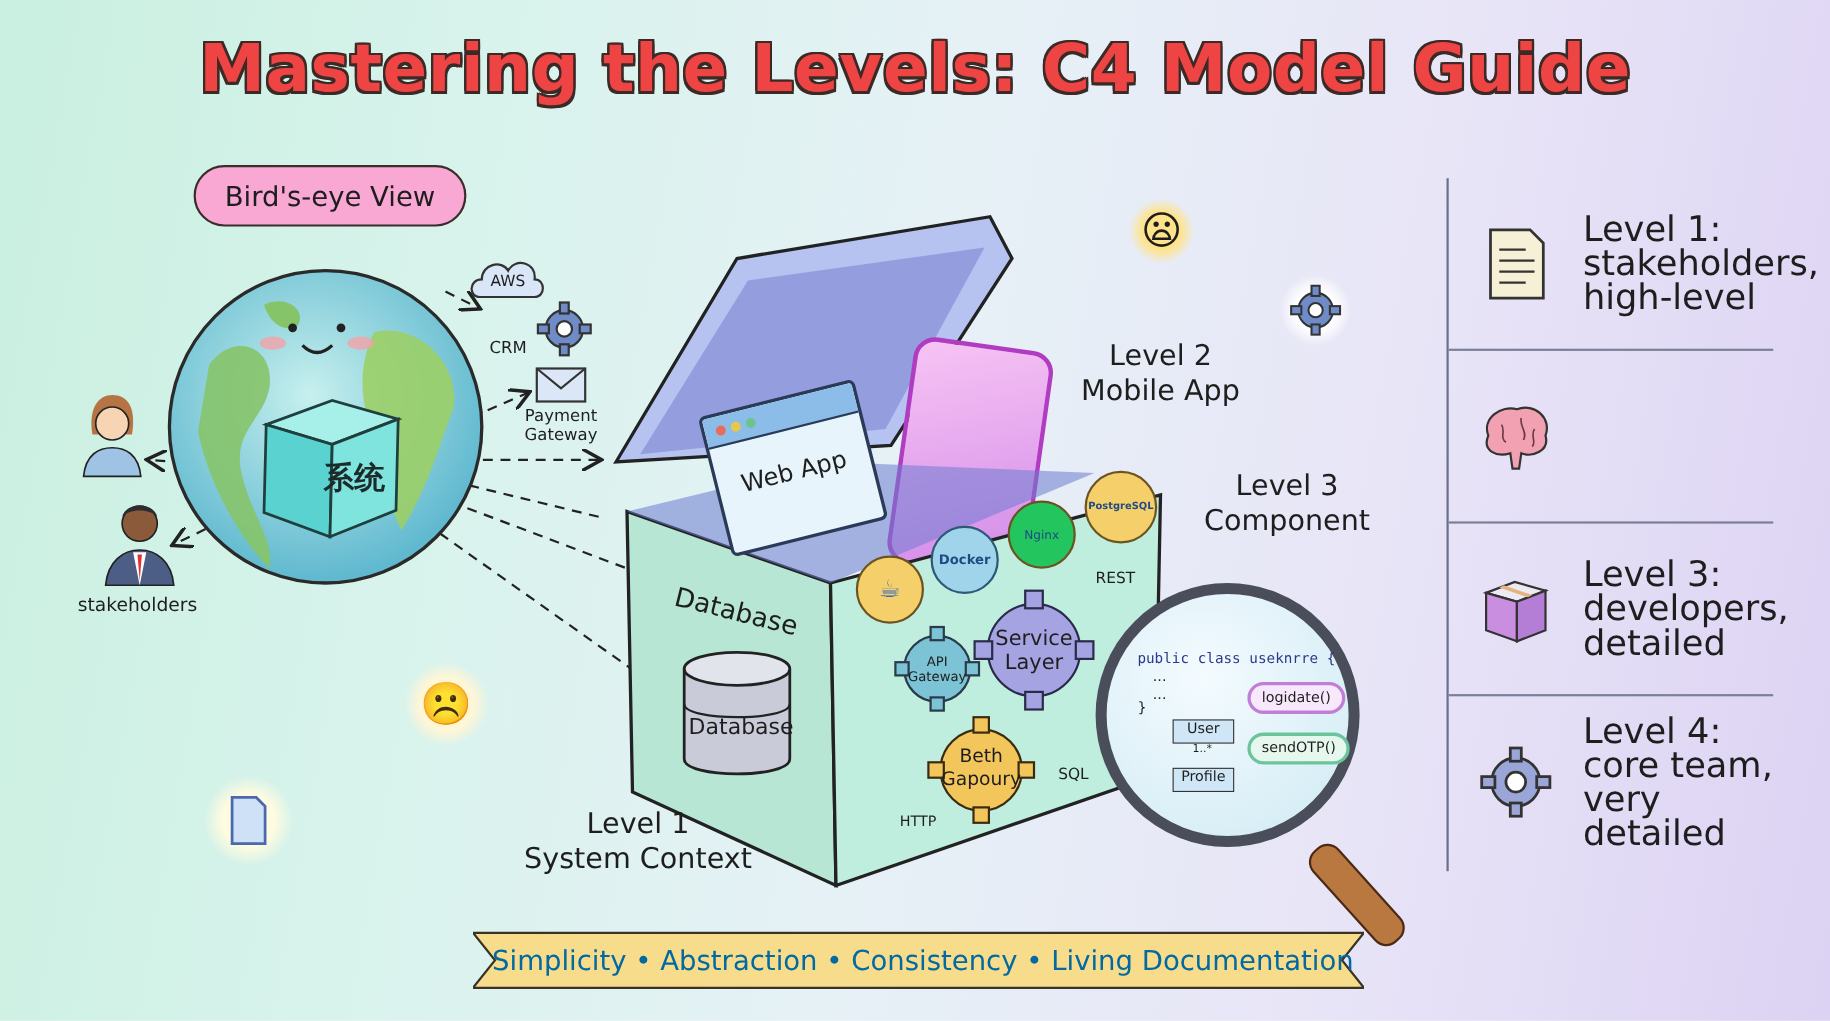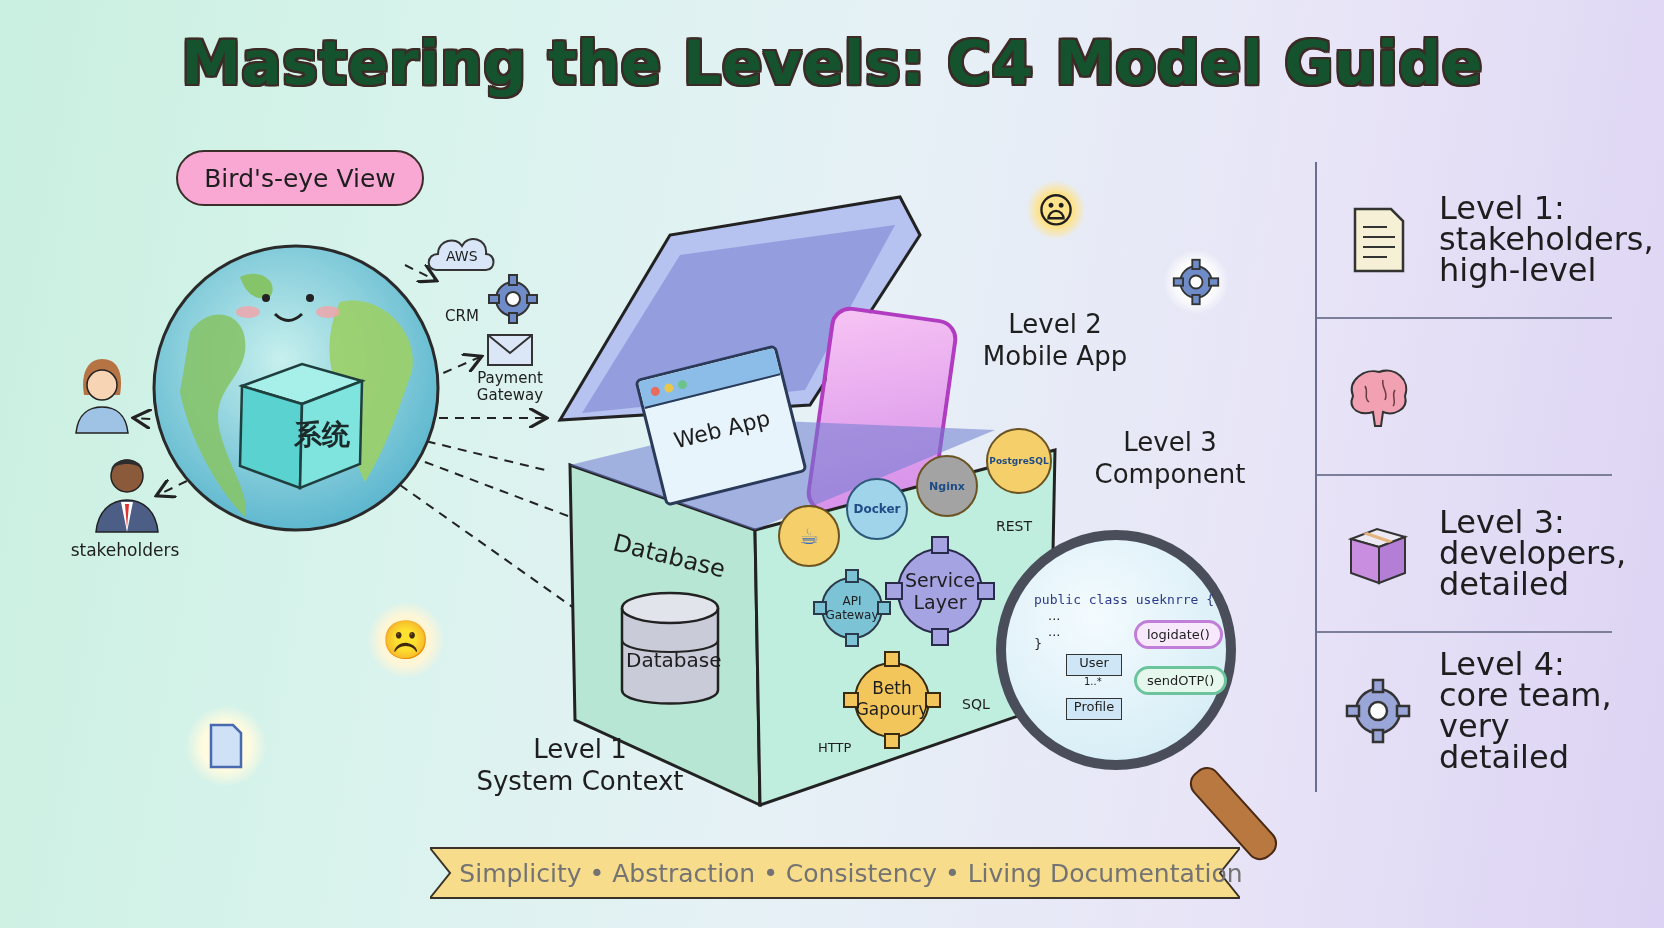--- a/index.html
+++ b/index.html
@@ -1,33 +1,33 @@
 <!DOCTYPE html>
 <html><head>
 <meta charset="utf-8">
 <style>
   html,body{margin:0;padding:0;}
   body{width:1664px;height:928px;overflow:hidden;position:relative;
     font-family:"DejaVu Sans","Liberation Sans",sans-serif;color:#1e1e1e;
     background:linear-gradient(100deg,#c9f0e0 0%,#d8f3ec 25%,#e6f1f6 50%,#e8e4f7 75%,#dcd2f3 100%);}
   .abs{position:absolute;}
   .title{left:0;width:1664px;top:28px;text-align:center;font-size:60px;font-weight:bold;
-    color:#14532d;letter-spacing:0.5px;
+    color:#ef4444;letter-spacing:0.5px;
     text-shadow:-2px -2px 0 #3b2a26,2px -2px 0 #3b2a26,-2px 2px 0 #3b2a26,2px 2px 0 #3b2a26,0 2px 0 #3b2a26,0 -2px 0 #3b2a26,2px 0 0 #3b2a26,-2px 0 0 #3b2a26;}
   .pill{left:176px;top:150px;width:244px;height:52px;border-radius:28px;background:#f9a8d4;
     border:2px solid #3a2d2a;display:flex;align-items:center;justify-content:center;font-size:25px;}
   .label{font-size:26px;text-align:center;line-height:32px;}
   .small{font-size:15px;text-align:center;line-height:17px;}
   .side{left:1315px;top:162px;width:300px;height:630px;border-left:2px solid #6b6f8f;}
   .side-item{position:absolute;left:0;width:300px;height:155px;display:flex;align-items:center;}
   .side-item .ic{width:70px;height:70px;margin-left:26px;margin-right:26px;flex:none;}
   .side-item .tx{font-size:32px;line-height:31px;}
   .divider{position:absolute;left:0;width:295px;height:0;border-top:2px solid #7b7f9a;}
   .banner{left:430px;top:846px;width:810px;height:54px;}
-  .banner-text{position:absolute;left:16px;top:0;width:810px;height:54px;display:flex;align-items:center;justify-content:center;font-size:25px;color:#737373;}
+  .banner-text{position:absolute;left:4px;top:0;width:810px;height:54px;display:flex;align-items:center;justify-content:center;font-size:25px;color:#0369a1;}
   .glow{border-radius:50%;}
 </style>
 </head>
 <body>
 
 <div class="abs title">Mastering the Levels: C4 Model Guide</div>
 
 <div class="abs pill">
   <span>Bird's-eye View</span>
 </div>
@@ -151,21 +151,21 @@
   <svg width="104" height="120" viewBox="0 0 104 120">
     <path d="M4,18 L4,100 C4,118 100,118 100,100 L100,18" fill="#c9ccd8" stroke="#222" stroke-width="2.5"></path>
     <ellipse cx="52" cy="18" rx="48" ry="15" fill="#e2e4ec" stroke="#222" stroke-width="2.5"></ellipse>
     <path d="M4,50 C4,66 100,66 100,50" fill="none" stroke="#222" stroke-width="2"></path>
   </svg>
   <span style="position:absolute;left:8px;top:58px;font-size:20px;">Database</span>
 </div>
 
 <div class="abs" style="left:778px;top:505px;width:58px;height:58px;border-radius:50%;background:#f5d06a;border:2px solid #6b5322;display:flex;align-items:center;justify-content:center;font-size:22px;color:#3a6bc4;">☕</div>
 <div class="abs" style="left:846px;top:478px;width:58px;height:58px;border-radius:50%;background:#9fd4ea;border:2px solid #2d5878;display:flex;align-items:center;justify-content:center;font-size:12px;color:#1f4c86;font-weight:bold;">Docker</div>
-<div class="abs" style="left:916px;top:455px;width:58px;height:58px;border-radius:50%;background:#a3a3a3;border:2px solid #6b5322;display:flex;align-items:center;justify-content:center;font-size:11px;color:#1f4c86;font-weight:bold;">Nginx</div>
+<div class="abs" style="left:916px;top:455px;width:58px;height:58px;border-radius:50%;background:#22c55e;border:2px solid #6b5322;display:flex;align-items:center;justify-content:center;font-size:11px;color:#1f4c86;font-weight:normal;">Nginx</div>
 <div class="abs" style="left:986px;top:428px;width:62px;height:62px;border-radius:50%;background:#f5d06a;border:2px solid #6b5322;display:flex;align-items:center;justify-content:center;font-size:9px;color:#1f4c86;font-weight:bold;">PostgreSQL</div>
 
 <div class="abs" style="left:812px;top:568px;width:80px;height:80px;">
   <svg width="80" height="80" viewBox="0 0 80 80" style="position:absolute;">
       <g fill="#7cc3d6" stroke="#2a3a4a" stroke-width="2">
         <circle cx="40" cy="40" r="30"></circle>
         <rect x="34" y="2" width="12" height="12"></rect>
         <rect x="34" y="66" width="12" height="12"></rect>
         <rect x="2" y="34" width="12" height="12"></rect>
         <rect x="66" y="34" width="12" height="12"></rect>

